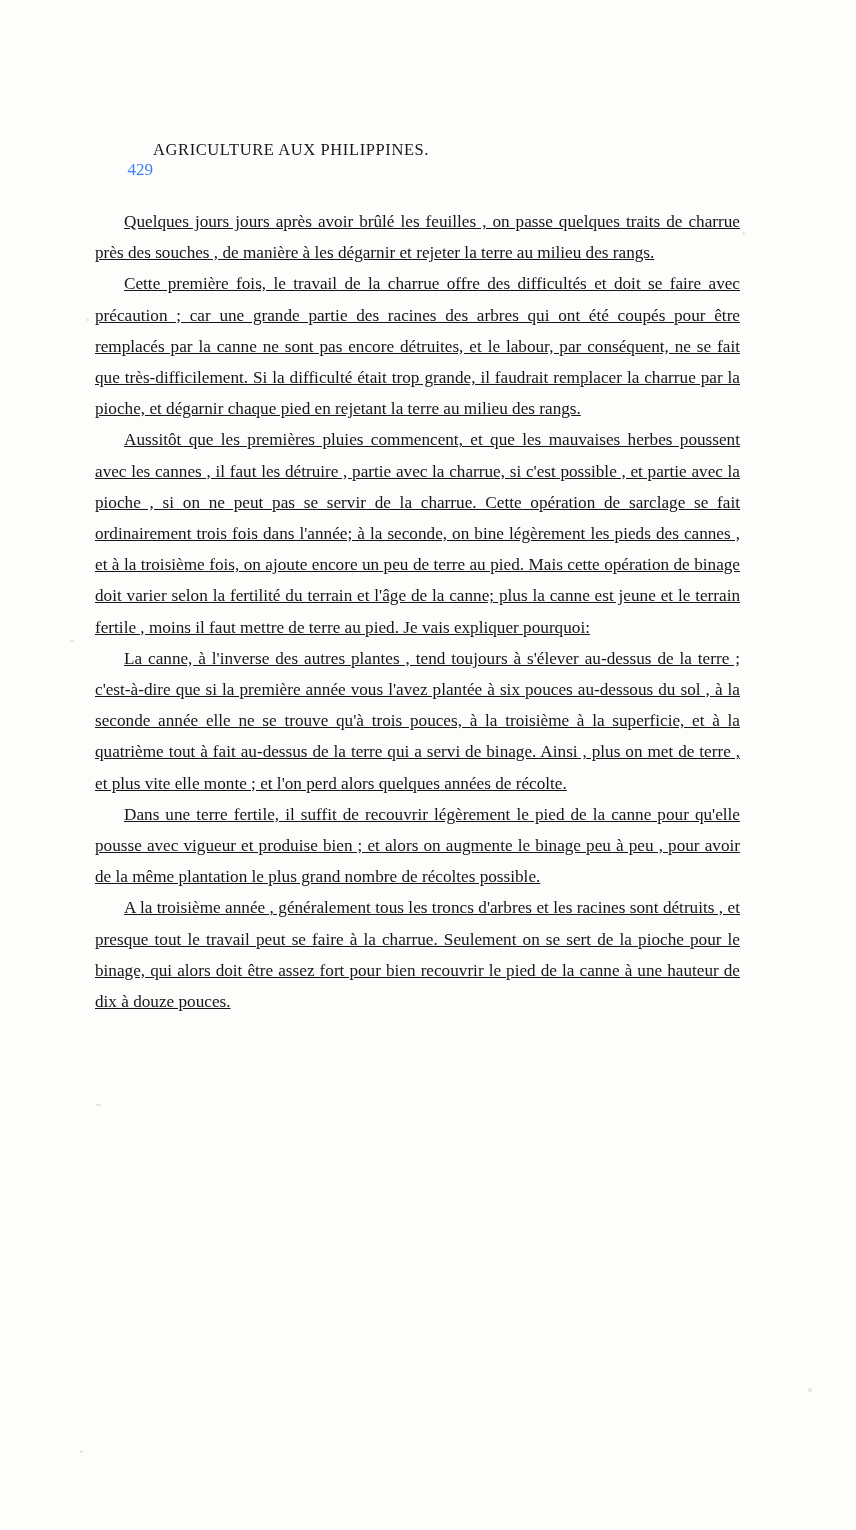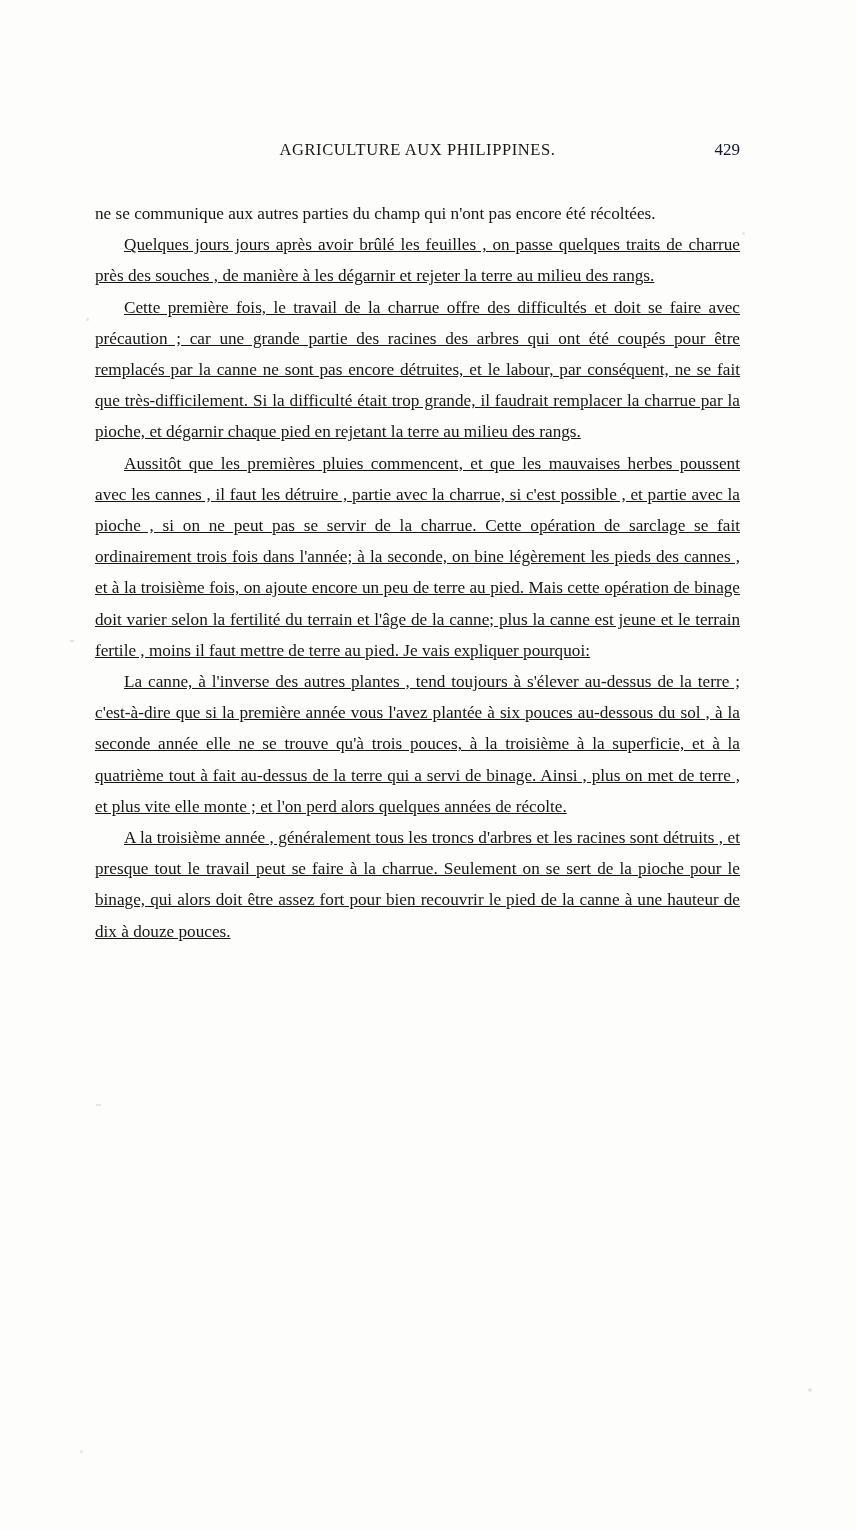--- a/index.html
+++ b/index.html
@@ -25,37 +25,38 @@
   .content {
     position: absolute;
     left: 95px;
     top: 140px;
     width: 645px;
   }
   .header-row {
     display: flex;
     align-items: baseline;
     justify-content: space-between;
-    margin-bottom: 38px;
+    margin-bottom: 26px;
+    flex-direction: column;
   }
   .running-head {
     flex: 1;
     text-align: center;
     font-variant: small-caps;
     font-size: 16.5px;
     letter-spacing: 0.6px;
     color: #171717;
     padding-left: 58px;
     font-family: "Liberation Serif", serif;
   }
   .folio {
     width: 58px;
     text-align: right;
     font-size: 17px;
-    color: #0f172a;
+    color: #3b82f6;
     font-family: "Liberation Serif", serif;
   }
   p {
     margin: 0;
     font-size: 17.2px;
     line-height: 31.2px;
     text-align: justify;
     text-justify: inter-word;
     color: #161616;
     hyphens: manual;
@@ -89,21 +90,21 @@
   <div class="inkfade speck5"></div>
   <div class="inkfade speck6"></div>
 
   <div class="content">
 
     <div class="header-row">
       <div class="running-head">AGRICULTURE AUX PHILIPPINES.</div>
       <div class="folio">429</div>
     </div>
 
-    <p>ne se communique aux autres parties du champ qui n'ont pas encore été récoltées.</p>
     <p class="indent">Quelques jours jours après avoir brûlé les feuilles , on passe quelques traits de charrue près des souches , de manière à les dégarnir et rejeter la terre au milieu des rangs.</p>
     <p class="indent">Cette première fois, le travail de la charrue offre des difficultés et doit se faire avec précaution ; car une grande partie des racines des arbres qui ont été coupés pour être remplacés par la canne ne sont pas encore détruites, et le labour, par conséquent, ne se fait que très-difficilement. Si la difficulté était trop grande, il faudrait remplacer la charrue par la pioche, et dégarnir chaque pied en rejetant la terre au milieu des rangs.</p>
     <p class="indent">Aussitôt que les premières pluies commencent, et que les mauvaises herbes poussent avec les cannes , il faut les détruire , partie avec la charrue, si c'est possible , et partie avec la pioche , si on ne peut pas se servir de la charrue. Cette opération de sarclage se fait ordinairement trois fois dans l'année; à la seconde, on bine légèrement les pieds des cannes , et à la troisième fois, on ajoute encore un peu de terre au pied. Mais cette opération de binage doit varier selon la fertilité du terrain et l'âge de la canne; plus la canne est jeune et le terrain fertile , moins il faut mettre de terre au pied. Je vais expliquer pourquoi:</p>
     <p class="indent">La canne, à l'inverse des autres plantes , tend toujours à s'élever au-dessus de la terre ; c'est-à-dire que si la première année vous l'avez plantée à six pouces au-dessous du sol , à la seconde année elle ne se trouve qu'à trois pouces, à la troisième à la superficie, et à la quatrième tout à fait au-dessus de la terre qui a servi de binage. Ainsi , plus on met de terre , et plus vite elle monte ; et l'on perd alors quelques années de récolte.</p>
+    <p class="indent">Dans une terre fertile, il suffit de recouvrir légèrement le pied de la canne pour qu'elle pousse avec vigueur et produise bien ; et alors on augmente le binage peu à peu , pour avoir de la même plantation le plus grand nombre de récoltes possible.</p>
     <p class="indent">A la troisième année , généralement tous les troncs d'arbres et les racines sont détruits , et presque tout le travail peut se faire à la charrue. Seulement on se sert de la pioche pour le binage, qui alors doit être assez fort pour bien recouvrir le pied de la canne à une hauteur de dix à douze pouces.</p>
 
   </div>
 </div>
 
 </body></html>

